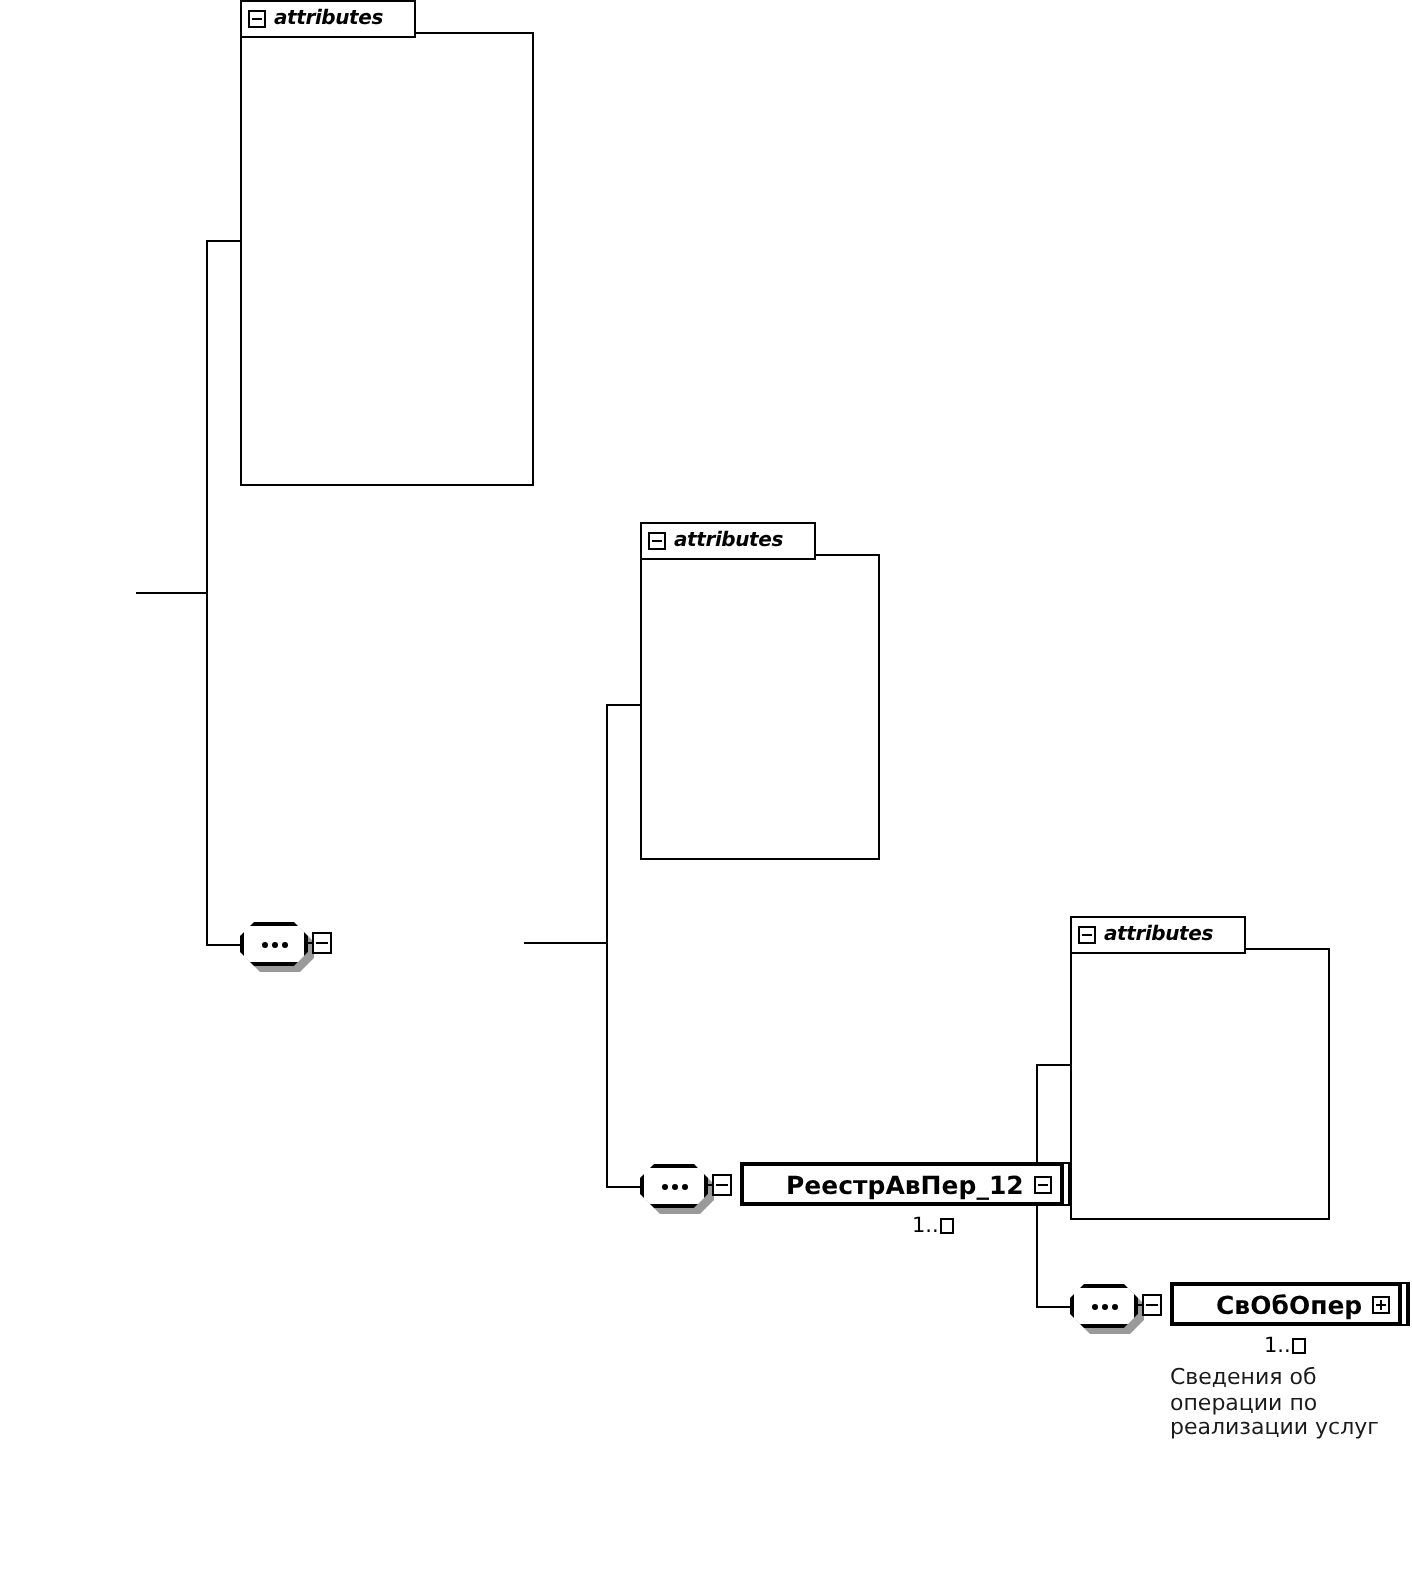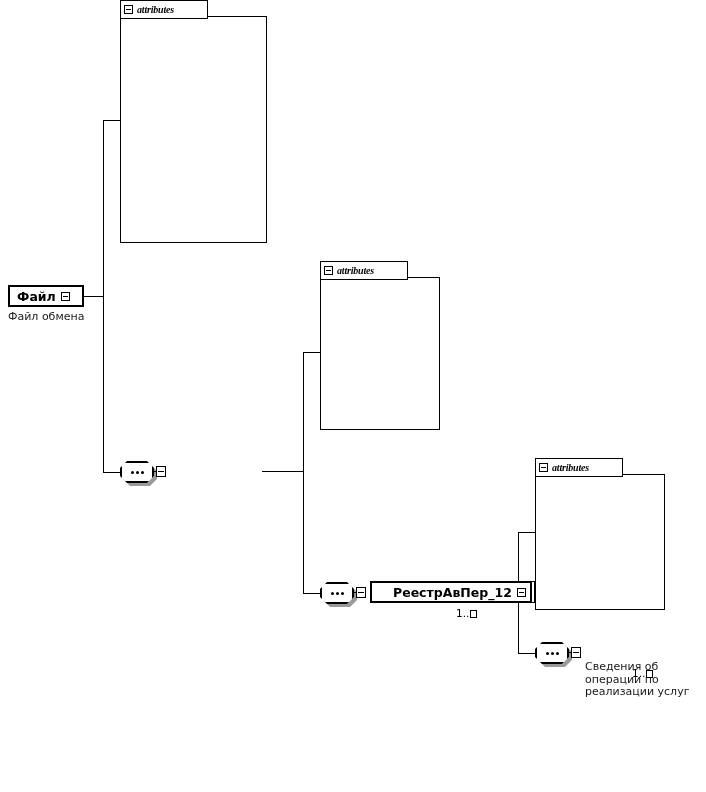--- a/index.html
+++ b/index.html
@@ -34,21 +34,20 @@
     top: 0;
     left: 0;
     height: 17px;
     border: 1px solid #000;
     background: #fff;
     display: flex;
     align-items: center;
     padding: 0 6px 0 3px;
     z-index: 3;
     white-space: nowrap;
-    font-family: Liberation Serif, serif;
   }
   .attrbox .tab .tab-label {
     font-style: italic;
     font-weight: bold;
     font-size: 10px;
     color: #000;
     margin-left: 4px;
     letter-spacing: -0.2px;
   }
   .attrbox .body {
@@ -295,27 +294,20 @@
 с помощью которой
 сформирован файл</div>
     </div>
 
     <div class="attr-item" style="left:9px; top:183px; width:132px;">
       <span class="attr-name">ВерсФорм</span>
       <div class="attr-desc">Версия формата</div>
     </div>
   </div>
 
-  <div class="node" style="left:8px; top:285px;">
-    <div class="node-box">
-      <span class="node-label">Файл</span>
-      <span class="exp"></span>
-    </div>
-    <div class="node-desc">Файл обмена</div>
-  </div>
 
   <div class="seq" style="left:120px; top:461px;">
     <div class="octshadow"></div>
     <div class="oct"></div>
     <div class="dots">
         <i></i>
         <i></i>
         <i></i>
       </div>
     <div class="stub"></div>
@@ -392,20 +384,24 @@
     <div class="dots">
         <i></i>
         <i></i>
         <i></i>
       </div>
     <div class="stub"></div>
     <div class="knob"></div>
   </div>
 
   <div class="node" style="left:585px; top:641px;">
+    <div class="node-box repeat">
+      <span class="node-label">СвОбОпер</span>
+      <span class="exp plus"></span>
+    </div>
     <div class="card" style="left:47px; top:26px;">
       <span>1..</span><span class="inf"></span>
     </div>
     <div class="node-desc" style="margin-top:20px; width:115px;">Сведения об
 операции по
 реализации услуг</div>
   </div>
 
 </div>
 

